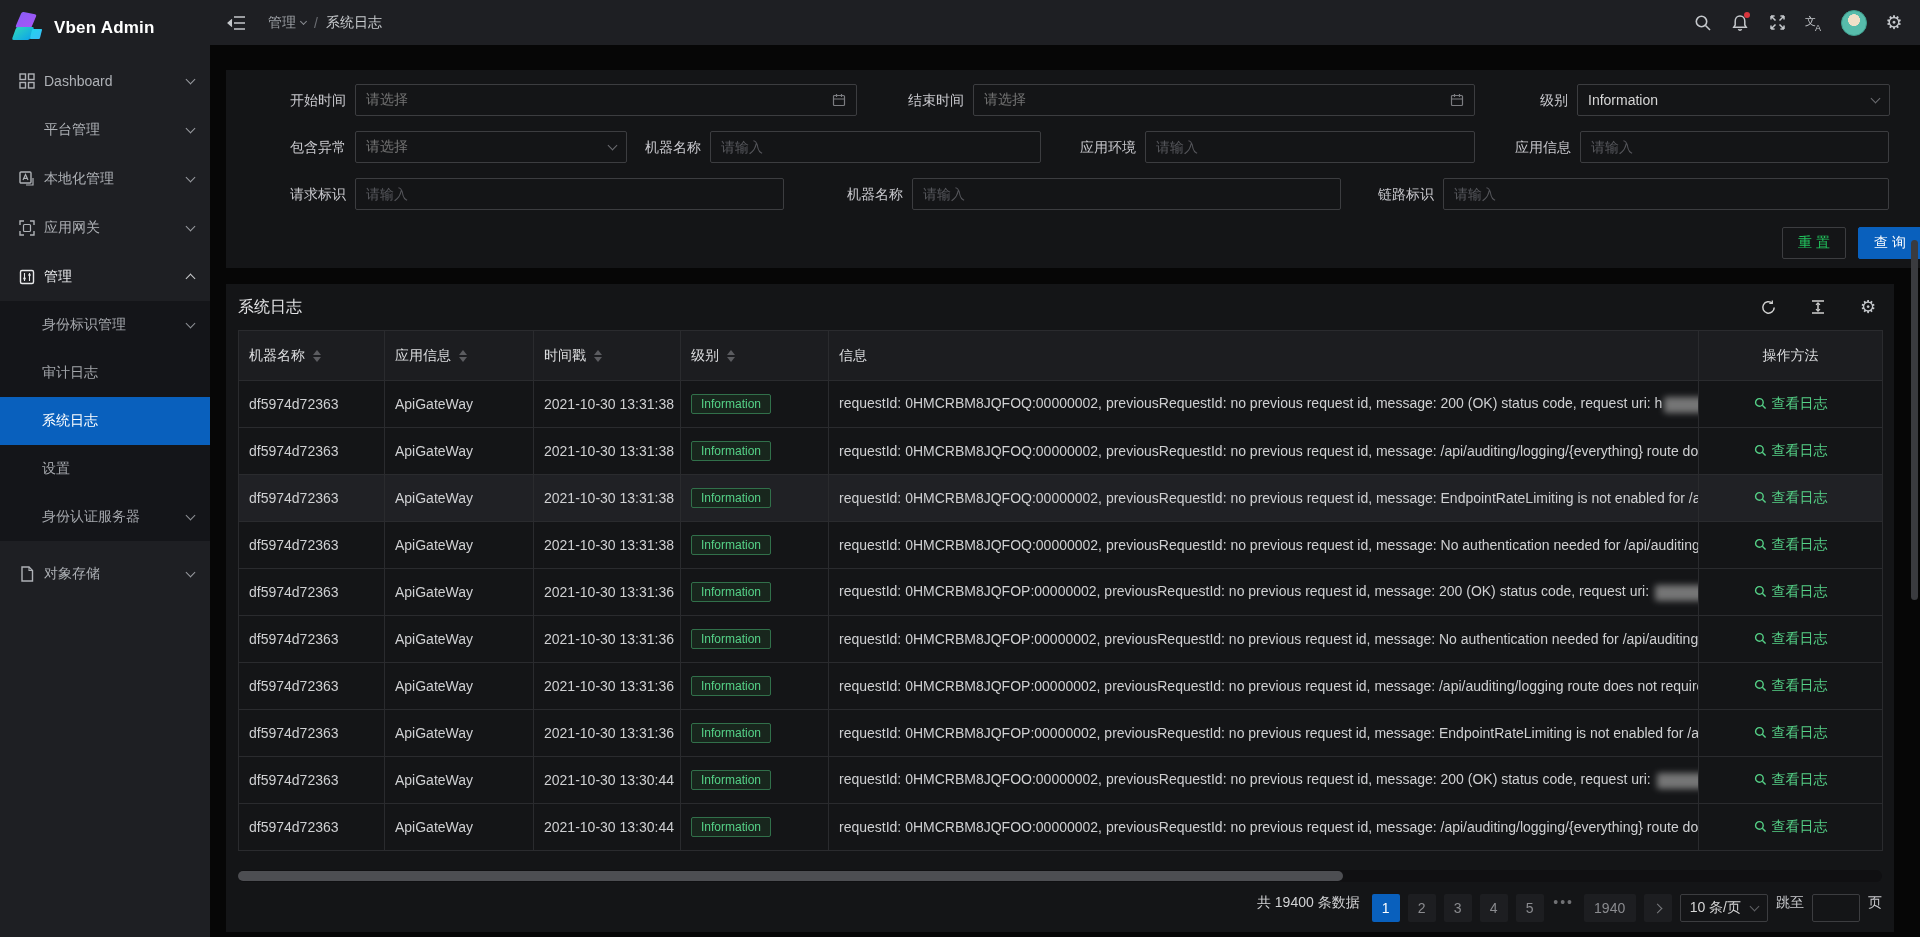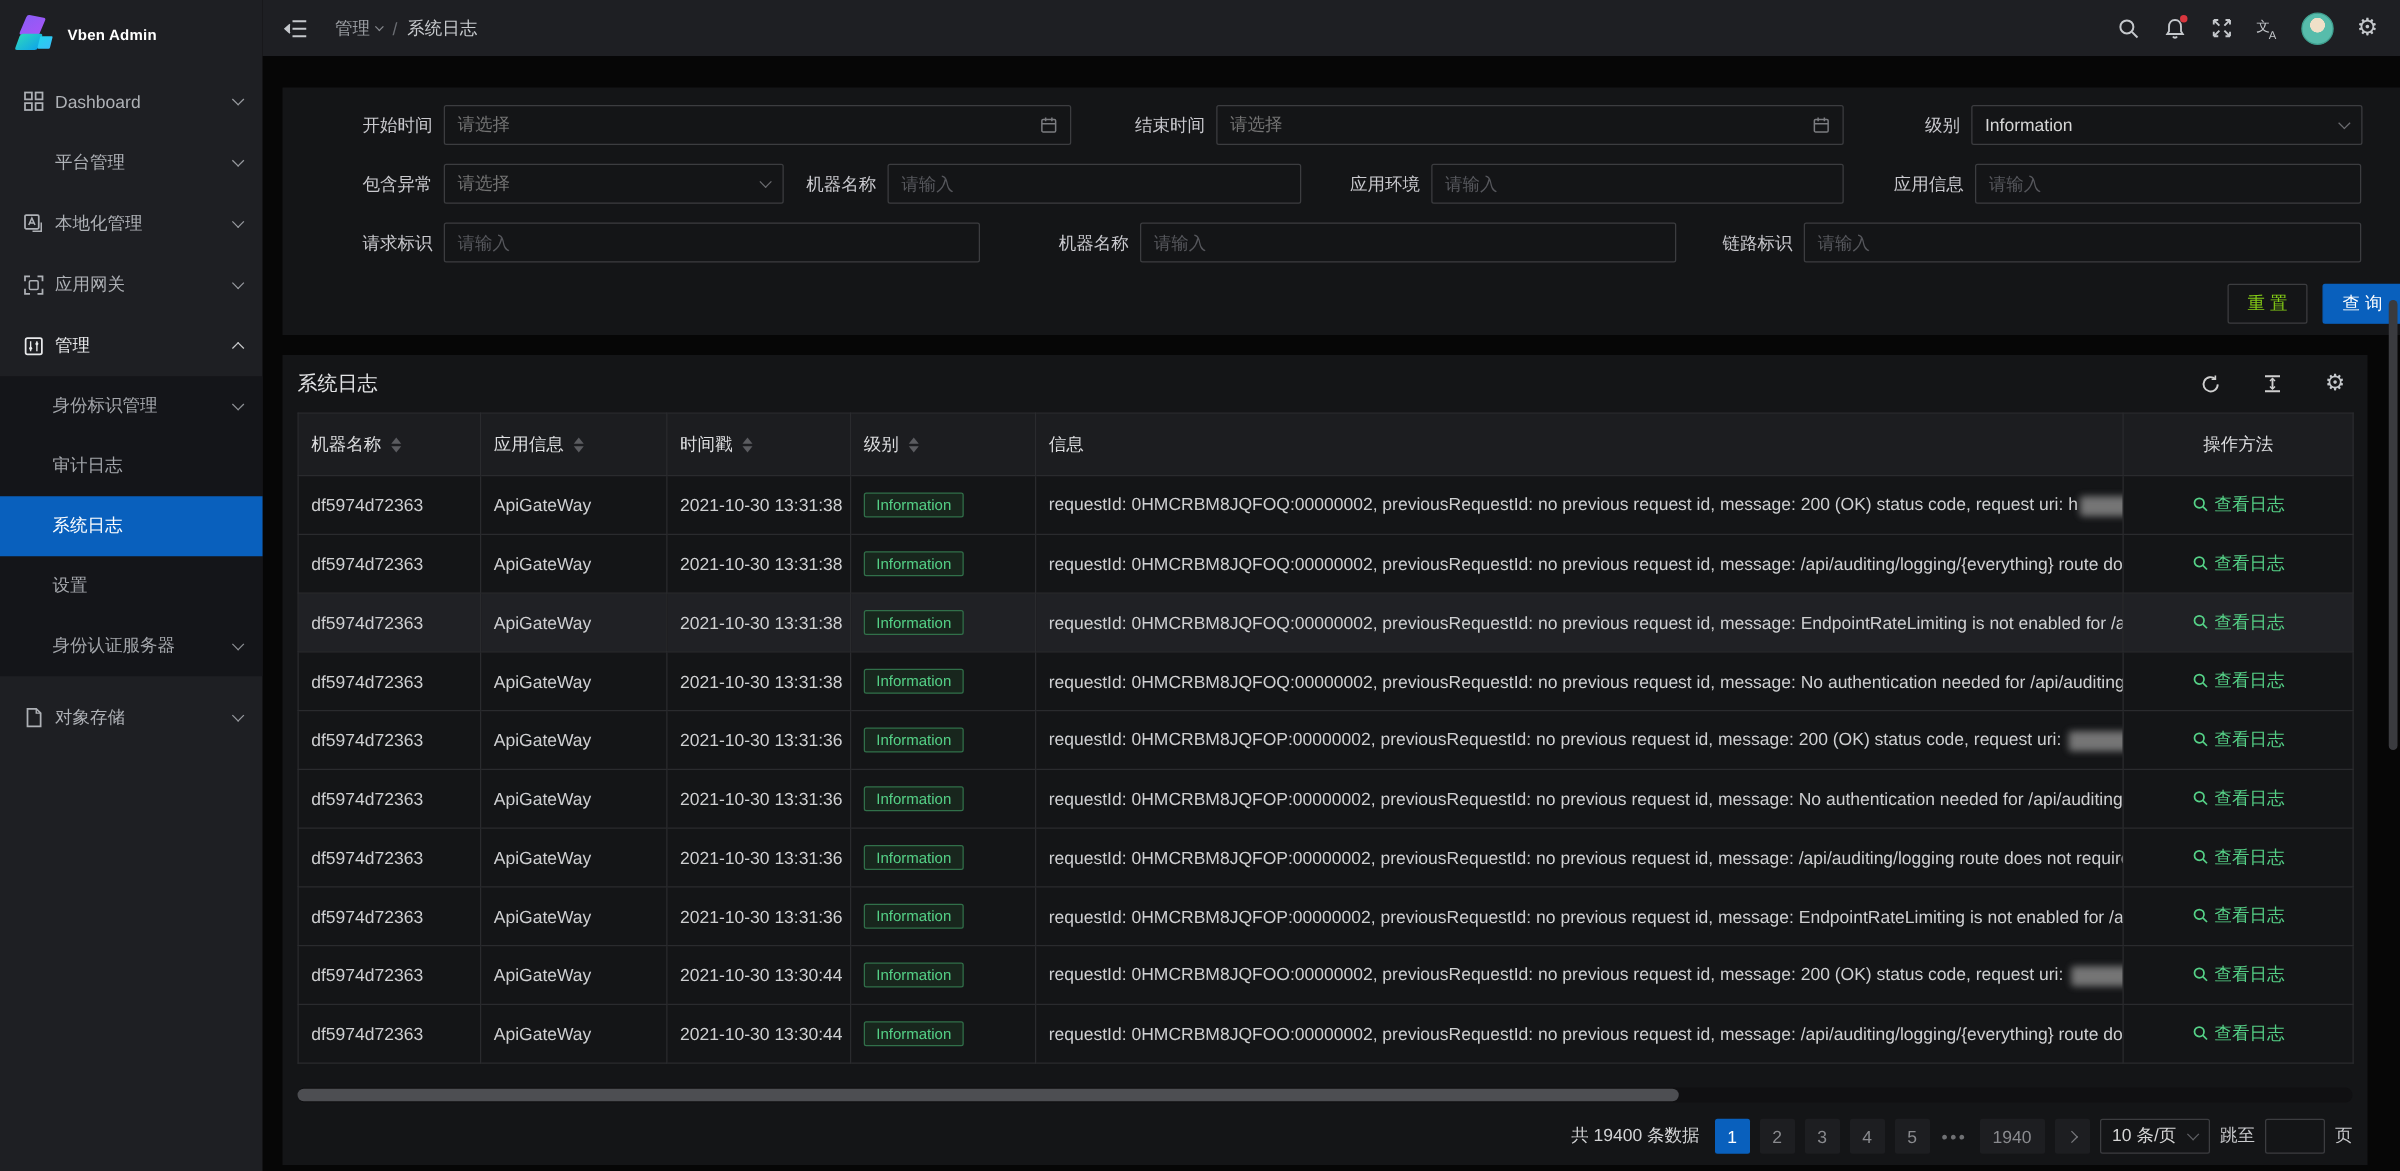--- a/index.html
+++ b/index.html
@@ -11,21 +11,21 @@
   .topbar  { position:absolute; left:210px; top:0; right:0; height:45px; background:#1e1f23; display:flex; align-items:center; }
   .content { position:absolute; left:210px; top:45px; right:0; bottom:0; background:#060606; }
 
   
   .logo-row { height:56px; display:flex; align-items:center; padding-left:14px; }
   .logo-mark { position:relative; width:30px; height:30px; margin-right:10px; }
   .logo-mark i { position:absolute; display:block; }
   .logo-mark .p1 { width:16px; height:16px; left:4px; top:0; background:linear-gradient(135deg,#8b5cf6,#a855f7); transform:skewX(-14deg) rotate(10deg); border-radius:2px;}
   .logo-mark .p2 { width:18px; height:13px; left:0px; top:14px; background:linear-gradient(135deg,#2dd4bf,#0ea5e9); transform:skewX(-20deg); border-radius:2px;}
   .logo-mark .p3 { width:10px; height:10px; left:17px; top:16px; background:linear-gradient(135deg,#22d3ee,#38bdf8); transform:skewX(-14deg); border-radius:1px;}
-  .logo-title { color:#ffffff; font-weight:bold; font-size:12px; letter-spacing:.2px;text-align:center; }
+  .logo-title { color:#ffffff; font-weight:bold; font-size:17px; letter-spacing:.2px;text-align:center; }
 
   .menu-item { height:49px; display:flex; align-items:center; padding:0 16px 0 18px; color:#aeb1b6; cursor:pointer; }
   .menu-item .mi-icon { width:18px; height:18px; margin-right:8px; flex:none; }
   .menu-item .mi-label { flex:1; white-space:nowrap; overflow:hidden; }
   .menu-item.no-icon { padding-left:44px; }
   .submenu { background:#141519; }
   .sub-item { height:48px; display:flex; align-items:center; padding:0 16px 0 42px; color:#a3a6ab; cursor:pointer; }
   .sub-item .mi-label { flex:1; }
   .sub-item.active { background:#0960bd; color:#ffffff; }
   .chev { width:7px; height:7px; border-right:1.4px solid currentColor; border-bottom:1.4px solid currentColor; transform:rotate(45deg); margin-top:-3px; flex:none; opacity:.85;}
@@ -53,21 +53,21 @@
   .f-row { position:absolute; left:0; right:0; height:32px; }
   .f-label { position:absolute; height:32px; line-height:32px; text-align:right; color:#c9c9ce; }
   .f-ctrl { position:absolute; height:32px; border:1px solid #3c3d40; border-radius:2px; background:#141517;
             display:flex; align-items:center; padding:0 10px; color:#d6d6d6; }
   .f-ctrl input { flex:1; background:transparent; border:none; outline:none; color:#d6d6d6; font:inherit; min-width:0;}
   .f-ctrl input::placeholder { color:#56575c; }
   .ph { color:#737373; flex:1; }
   .ctrl-ic { color:#7b7c80; flex:none; margin-left:8px; display:flex; }
   .btn-row { position:absolute; left:0; right:17px; top:157px; height:32px; display:flex; justify-content:flex-end; align-items:center; gap:12px;}
   .btn { height:32px; min-width:64px; padding:0 14px; border-radius:2px; border:1px solid #3c3d40; background:transparent;
-         color:#84cc16; font:inherit; cursor:pointer; }
+         color:#22c55e; font:inherit; cursor:pointer; }
   .btn.primary { background:#0960bd; border-color:#0960bd; color:#fff; }
   .link-collapse { color:#2a7dd2; display:flex; align-items:center; gap:4px; cursor:pointer; }
 
   
   .t-head { height:46px; display:flex; align-items:center; padding:0 12px; }
   .t-title { font-size:16px; color:#e2e3e5; flex:1; }
   .t-tools { display:flex; align-items:center; gap:22px; color:#cfcfcf; }
   table.grid { width:1644px; margin:0 12px; border-collapse:collapse; table-layout:fixed; }
   table.grid th, table.grid td { border:1px solid #2a2b2e; padding:0 10px; font-weight:normal; }
   table.grid th { height:50px; background:#1c1d20; color:#dddee0; text-align:left; }
@@ -82,21 +82,21 @@
                 background:#18261d; border-radius:2px; }
   .td-action { text-align:center; }
   .view-link { color:#55d187; display:inline-flex; align-items:center; gap:5px; cursor:pointer; }
   .redact { display:inline-block; vertical-align:middle; height:16px; background:#8e8e8e; filter:blur(3px); border-radius:2px; opacity:.8; margin:0 2px;}
   .w105{width:105px}.w58{width:58px}.w72{width:72px}
 
   .hscroll { position:absolute; left:12px; top:586px; width:1644px; height:12px; background:#101012; border-radius:6px; }
   .hthumb { position:absolute; left:0; top:1px; width:1105px; height:10px; background:#4d4e52; border-radius:5px; cursor:pointer;}
 
   
-  .pager { position:absolute; left:28px; right:12px; top:610px; height:30px; display:flex; justify-content:flex-end; align-items:center; gap:8px; color:#c9cacd; }
+  .pager { position:absolute; left:28px; right:12px; top:610px; height:30px; display:flex; justify-content:flex-end; align-items:flex-start; gap:8px; color:#c9cacd; }
   .pg-item { min-width:28px; height:28px; padding:0 4px; display:flex; align-items:center; justify-content:center;
              background:#1d1e21; border-radius:2px; color:#8a8b8f; cursor:pointer; }
   .pg-item.active { background:#0960bd; color:#fff; }
   .pg-ellipsis { color:#707174; min-width:24px; text-align:center; letter-spacing:2px; }
   .pg-select { height:28px; border:1px solid #3c3d40; border-radius:2px; display:flex; align-items:center; gap:10px; padding:0 9px; color:#d6d6d6; cursor:pointer;}
   .pg-jump-input { width:48px; height:28px; border:1px solid #3c3d40; border-radius:2px; background:transparent; outline:none; color:#d6d6d6; }
   .total-text { margin-right:4px; color:#d2d3d5; }
 
   
   .vscroll { position:absolute; right:2px; top:45px; bottom:0; width:8px; }

